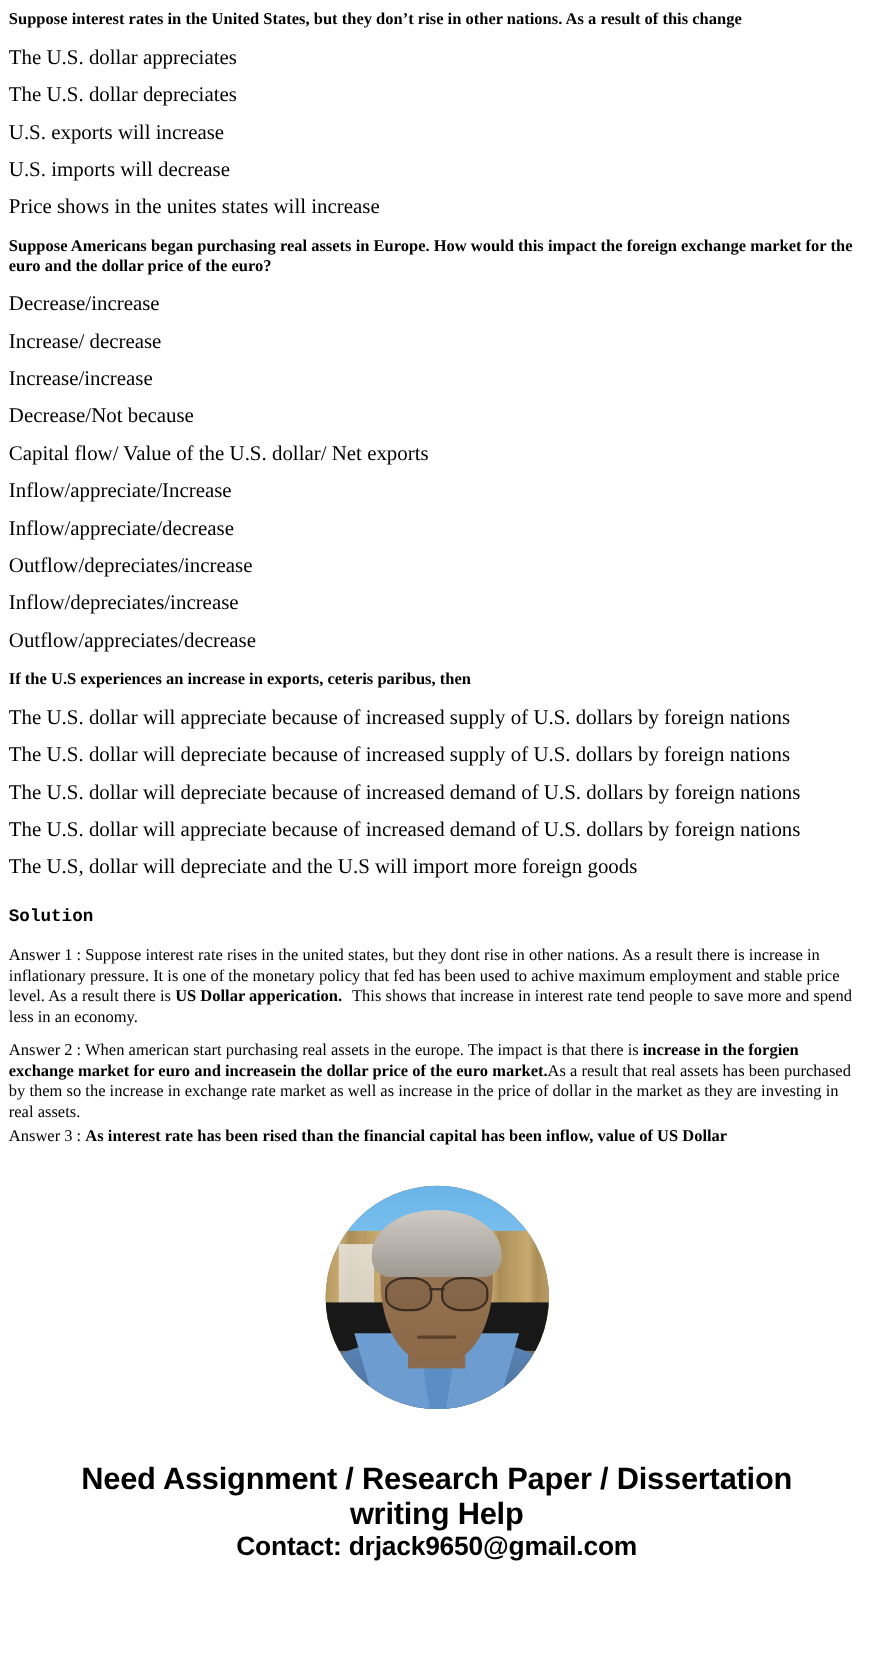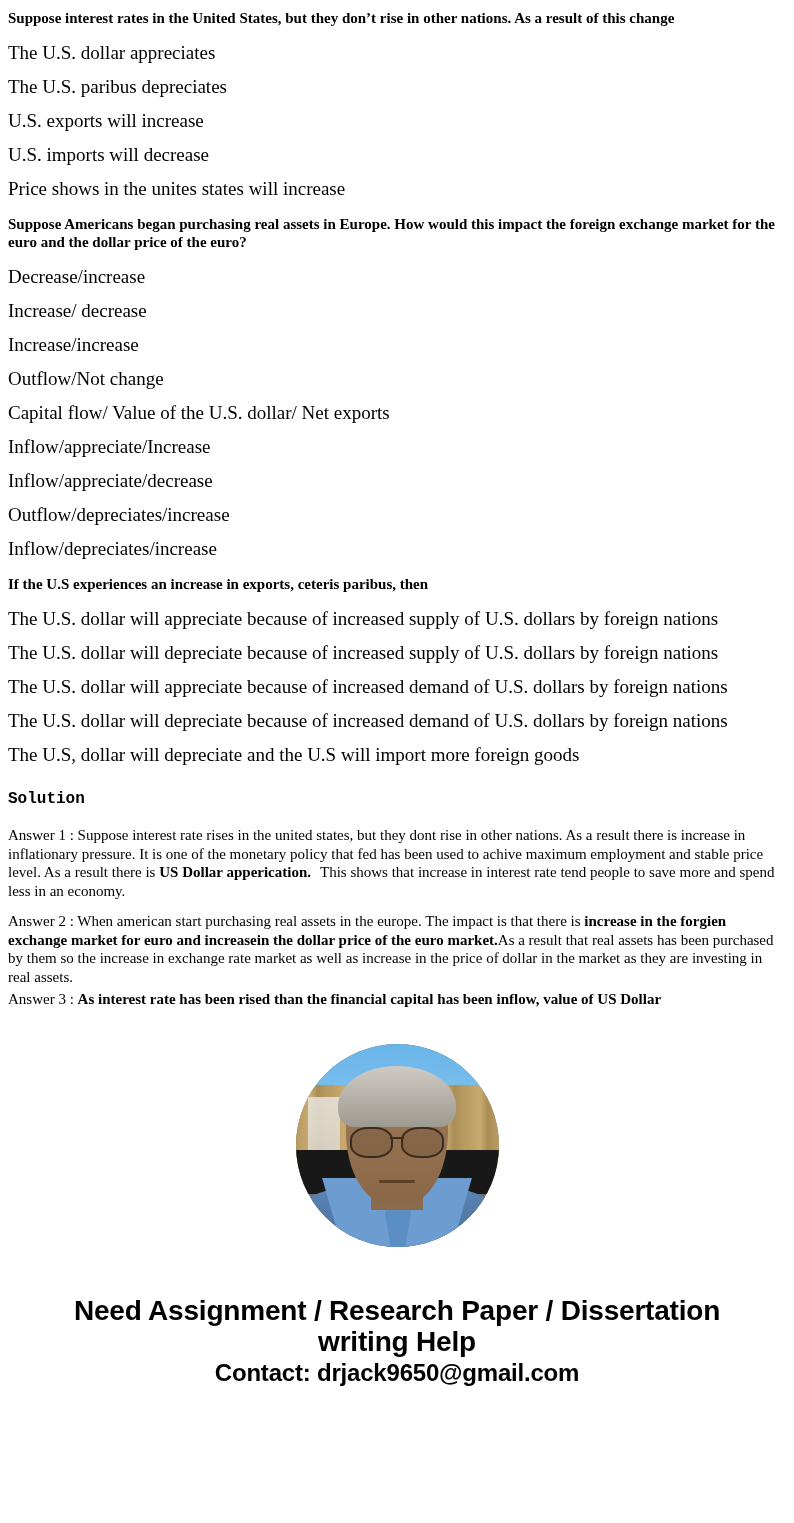--- a/index.html
+++ b/index.html
@@ -208,48 +208,49 @@
 </head>
 <body>
 
 <div class="page">
 
   <div class="content">
 
     <div>
       <p class="q-title">Suppose interest rates in the United States, but they don’t rise in other nations. As a result of this change</p>
       <p class="opt">The U.S. dollar appreciates</p>
-      <p class="opt">The U.S. paribus depreciates</p>
+      <p class="opt">The U.S. dollar depreciates</p>
       <p class="opt">U.S. exports will increase</p>
       <p class="opt">U.S. imports will decrease</p>
       <p class="opt">Price shows in the unites states will increase</p>
     </div>
 
     <div>
       <p class="q-title">Suppose Americans began purchasing real assets in Europe. How would this impact the foreign exchange market for the euro and the dollar price of the euro?</p>
       <p class="opt">Decrease/increase</p>
       <p class="opt">Increase/ decrease</p>
       <p class="opt">Increase/increase</p>
-      <p class="opt">Outflow/Not change</p>
+      <p class="opt">Decrease/Not because</p>
     </div>
 
     <div>
       <p class="opt">Capital flow/ Value of the U.S. dollar/ Net exports</p>
       <p class="opt">Inflow/appreciate/Increase</p>
       <p class="opt">Inflow/appreciate/decrease</p>
       <p class="opt">Outflow/depreciates/increase</p>
       <p class="opt">Inflow/depreciates/increase</p>
+      <p class="opt">Outflow/appreciates/decrease</p>
     </div>
 
     <div>
       <p class="q-title">If the U.S experiences an increase in exports, ceteris paribus, then</p>
       <p class="opt">The U.S. dollar will appreciate because of increased supply of U.S. dollars by foreign nations</p>
       <p class="opt">The U.S. dollar will depreciate because of increased supply of U.S. dollars by foreign nations</p>
+      <p class="opt">The U.S. dollar will depreciate because of increased demand of U.S. dollars by foreign nations</p>
       <p class="opt">The U.S. dollar will appreciate because of increased demand of U.S. dollars by foreign nations</p>
-      <p class="opt">The U.S. dollar will depreciate because of increased demand of U.S. dollars by foreign nations</p>
       <p class="opt">The U.S, dollar will depreciate and the U.S will import more foreign goods</p>
     </div>
 
     <h2 class="solution-head">Solution</h2>
 
     <p class="answer"><span>Answer 1 : Suppose interest rate rises in the united states, but they dont rise in other nations. As a result there is increase in inflationary pressure. It is one of the monetary policy that fed has been used to achive maximum employment and stable price level. As a result there is </span><b>US Dollar apperication.</b><span class="gap"></span><span>This shows that increase in interest rate tend people to save more and spend less in an economy.</span></p>
 
     <p class="answer"><span>Answer 2 : When american start purchasing real assets in the europe. The impact is that there is </span><b>increase in the forgien exchange market for euro and increasein the dollar price of the euro market.</b><span>As a result that real assets has been purchased by them so the increase in exchange rate market as well as increase in the price of dollar in the market as they are investing in real assets.</span></p>
 
     <div class="clipped-band">

